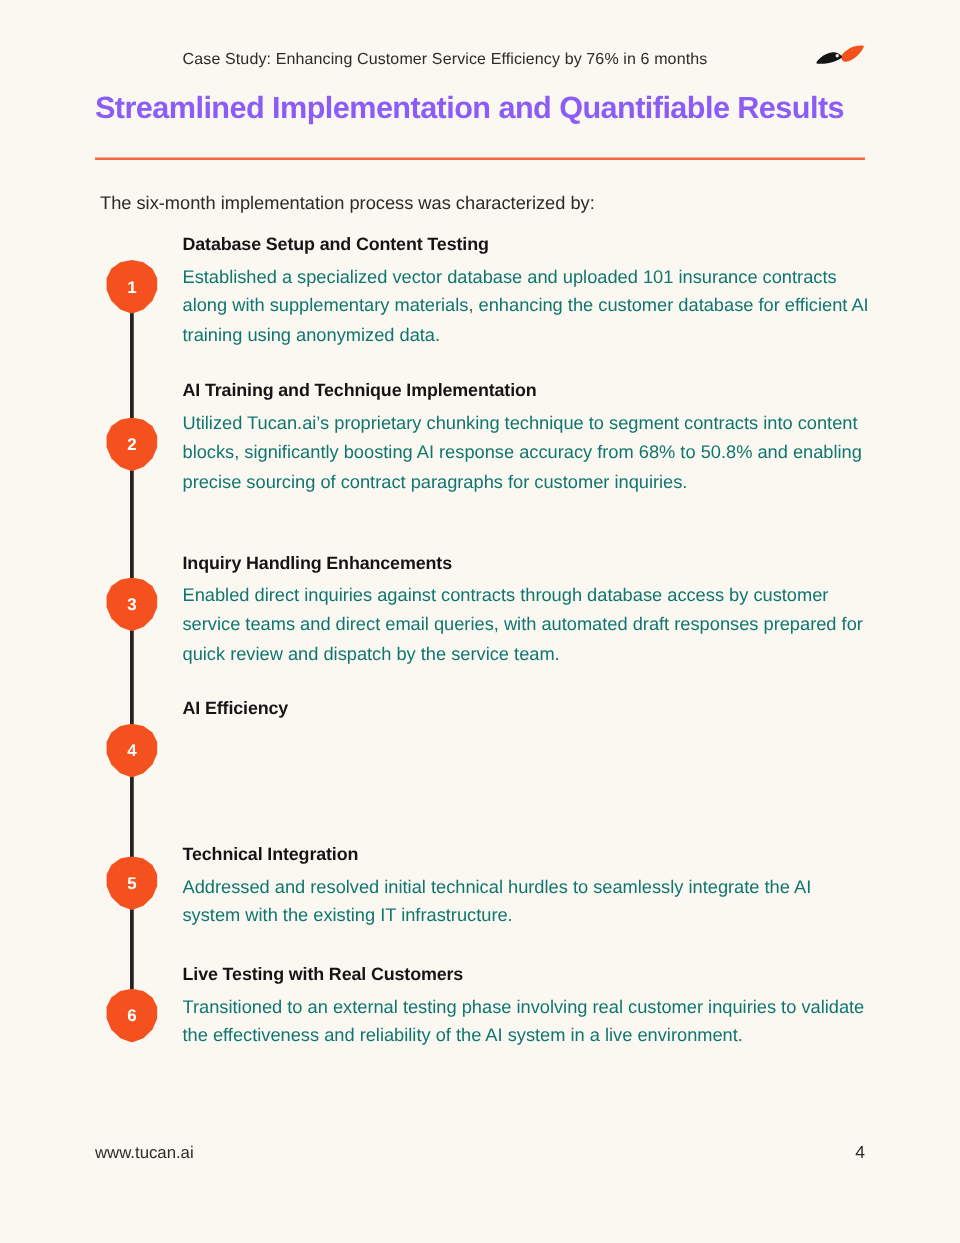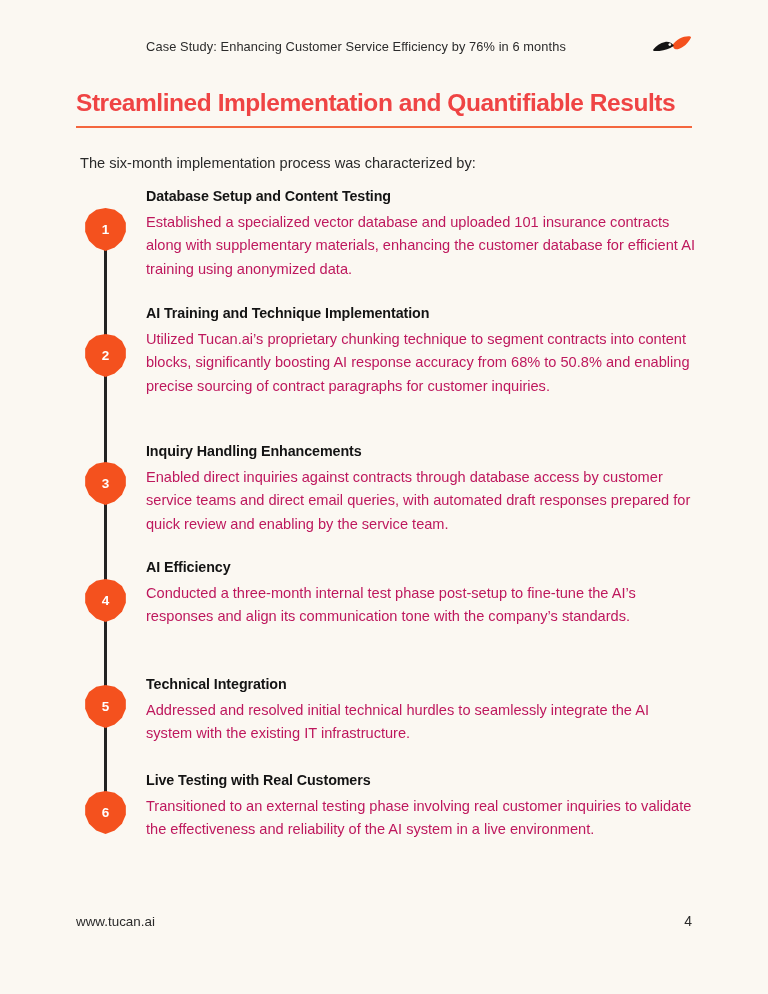--- a/index.html
+++ b/index.html
@@ -48,26 +48,26 @@
     right: -2px;
     top: -6px;
     width: 44px;
     height: 30px;
   }
   .logo svg { display: block; }
 
   .page-title {
     position: absolute;
     left: 76px;
-    top: 88px;
+    top: 72px;
     width: 640px;
     font-size: 24.5px;
     font-weight: bold;
     letter-spacing: -0.45px;
-    color: #ef4444;
+    color: #8b5cf6;
     line-height: 30px;
     white-space: nowrap;
   }
 
   .rule {
     position: absolute;
     left: 76px;
     top: 126px;
     width: 616px;
     height: 2px;
@@ -137,21 +137,21 @@
   .step-title {
     font-size: 14.3px;
     font-weight: bold;
     color: #141414;
     letter-spacing: -0.1px;
     line-height: 20px;
     margin: 0 0 5px 0;
   }
   .step-text {
     font-size: 14.6px;
-    color: #be185d;
+    color: #0f766e;
     line-height: 23.3px;
     margin: 0;
   }
 
   
   .footer {
     position: absolute;
     left: 76px;
     top: 913px;
     width: 616px;
@@ -210,31 +210,30 @@
         <p class="step-text">Utilized Tucan.ai’s proprietary chunking technique to segment contracts into content blocks, significantly boosting AI response accuracy from 68% to 50.8% and enabling precise sourcing of contract paragraphs for customer inquiries.</p>
       </div>
     </div>
 
     <div class="step" style="top:255px;">
       <div class="badge" style="top: 21px; background: rgb(244, 81, 30);">
         <span>3</span>
       </div>
       <div class="step-body" style="top:0px;">
         <p class="step-title">Inquiry Handling Enhancements</p>
-        <p class="step-text">Enabled direct inquiries against contracts through database access by customer service teams and direct email queries, with automated draft responses prepared for quick review and enabling by the service team.</p>
+        <p class="step-text">Enabled direct inquiries against contracts through database access by customer service teams and direct email queries, with automated draft responses prepared for quick review and dispatch by the service team.</p>
       </div>
     </div>
 
     <div class="step" style="top:371px;">
       <div class="badge" style="top: 22px; background: rgb(244, 81, 30);">
         <span>4</span>
       </div>
       <div class="step-body" style="top:0px;">
         <p class="step-title">AI Efficiency</p>
-        <p class="step-text">Conducted a three-month internal test phase post-setup to fine-tune the AI’s responses and align its communication tone with the company’s standards.</p>
       </div>
     </div>
 
     <div class="step" style="top:488px;">
       <div class="badge" style="top: 11px; background: rgb(244, 81, 30);">
         <span>5</span>
       </div>
       <div class="step-body" style="top:0px;">
         <p class="step-title">Technical Integration</p>
         <p class="step-text">Addressed and resolved initial technical hurdles to seamlessly integrate the AI system with the existing IT infrastructure.</p>

